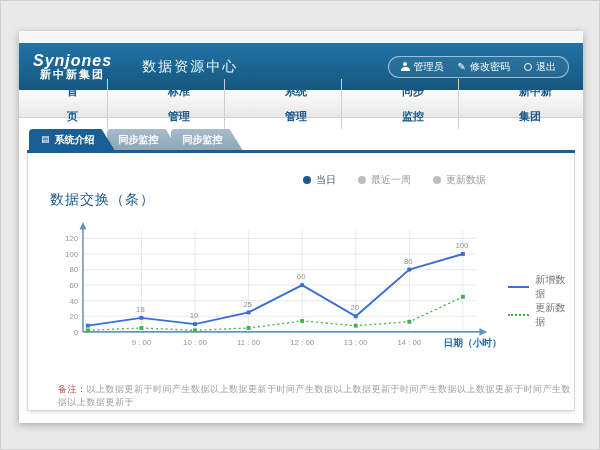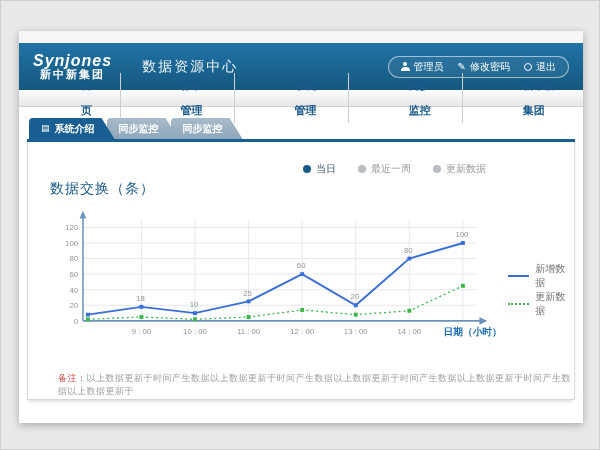--- a/index.html
+++ b/index.html
@@ -17,21 +17,21 @@
   .header-spacer { flex:1; }
   .user-pill { display:flex; align-items:center; gap:14px; border:1px solid rgba(255,255,255,.55); border-radius:12px; padding:3px 12px; background:rgba(255,255,255,.06); }
   .pill-btn { display:flex; align-items:center; gap:4px; color:#fff; font-size:10px; cursor:pointer; }
   .icon-user { position:relative; width:9px; height:9px; display:inline-block; }
   .icon-user::before { content:""; position:absolute; left:2.5px; top:0; width:4px; height:4px; border-radius:50%; background:#fff; }
   .icon-user::after { content:""; position:absolute; left:0; top:4.5px; width:9px; height:4.5px; border-radius:4px 4px 0 0; background:#fff; }
   .icon-edit { font-size:10px; color:#fff; line-height:1; }
   .icon-power { width:8px; height:8px; border:1.4px solid #fff; border-radius:50%; display:inline-block; }
 
   
-  .nav { height:17px; background:linear-gradient(#fdfdfd,#e7e7e7); border-bottom:1px solid #d2d2d2; display:flex; align-items:center; padding-left:38px;gap:36px; }
+  .nav { height:28px; background:linear-gradient(#fdfdfd,#e7e7e7); border-bottom:1px solid #d2d2d2; display:flex; align-items:center; padding-left:24px;gap:36px; }
   .nav-item { color:#1a5a8a; font-size:11px; font-weight:bold; padding:0 24px; line-height:25px; border-right:1px solid #cfcfcf; cursor:pointer; }
   .nav-item:last-child { border-right:none; }
 
   
   .content { padding-top:11px; }
   .tabs-row { display:flex; align-items:flex-end; margin-left:10px; height:21px; }
   .tab { height:21px; line-height:21px; color:#fff; font-size:10px; font-weight:bold; padding:0 20px 0 12px; margin-right:-8px; clip-path:polygon(0 0,calc(100% - 13px) 0,100% 100%,0 100%); border-radius:4px 0 0 0; display:flex; align-items:center; gap:5px; cursor:pointer; }
   .tab.active { background:#1a5f93; z-index:3; position:relative; }
   .tab.inactive { background:linear-gradient(#a7bbca,#8ea7ba); z-index:1; position:relative; }
   .tab-icon { font-size:9px; line-height:1; }

